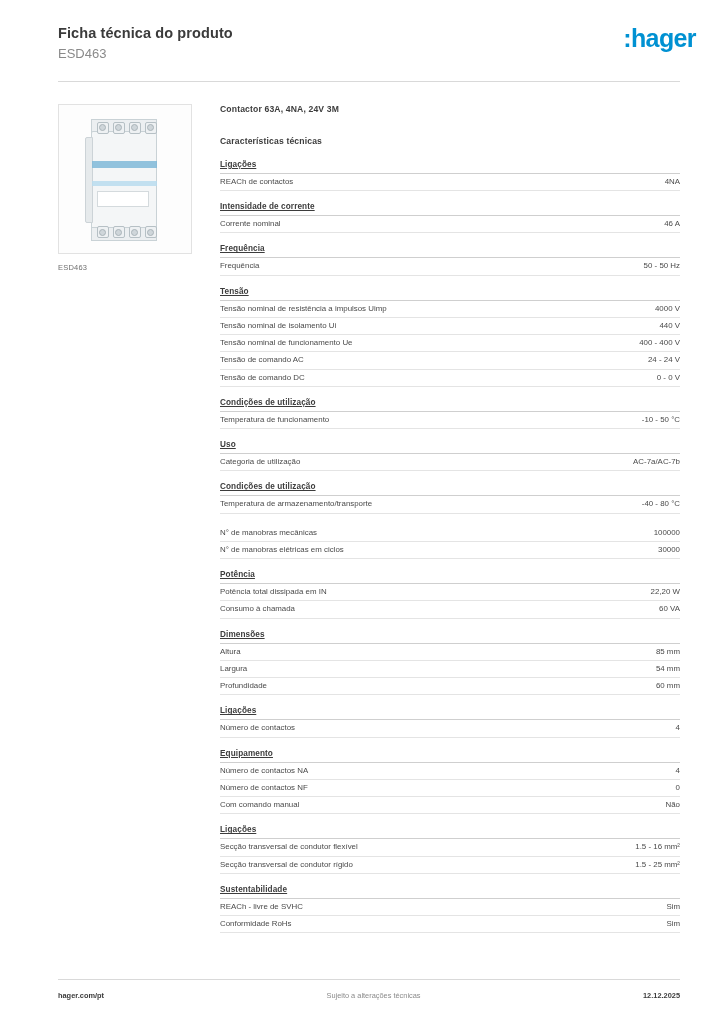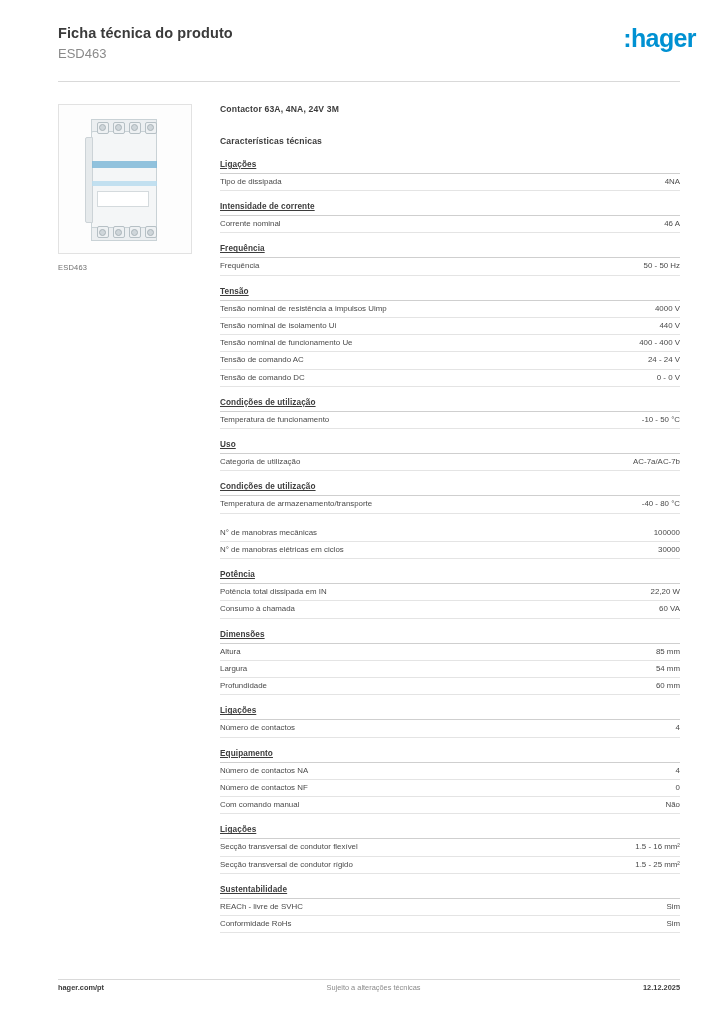--- a/index.html
+++ b/index.html
@@ -192,21 +192,21 @@
   
   .footer-rule {
     position: absolute;
     left: 58px; right: 44px;
     bottom: 44px;
     border-top: 1px solid #d9d9d9;
   }
   .footer {
     position: absolute;
     left: 58px; right: 44px;
-    bottom: 32px;
+    bottom: 24px;
     display: flex;
     justify-content: space-between;
     align-items: center;
     font-size: 7.4px;
     color: #5c5c5c;
   }
   .footer-left { font-weight: bold; color: #3c3c3c; }
   .footer-center { color: #8a8a8a; }
   .footer-right { font-weight: bold; color: #3c3c3c; }
 </style>
@@ -258,21 +258,21 @@
       <div class="img-caption">ESD463</div>
     </div>
 
     <div class="right-col">
       <div class="product-heading">Contactor 63A, 4NA, 24V 3M</div>
       <div class="section-heading">Características técnicas</div>
       <div id="groups">
           <div class="group">
             <div class="group-title">Ligações</div>
             <div class="spec-row">
-              <div class="spec-label">Tipo de dissipada</div>
+              <div class="spec-label">REACh de contactos</div>
               <div class="spec-value">4NA</div>
             </div>
           </div>
           <div class="group">
             <div class="group-title">Intensidade de corrente</div>
             <div class="spec-row">
               <div class="spec-label">Corrente nominal</div>
               <div class="spec-value">46 A</div>
             </div>
           </div>

